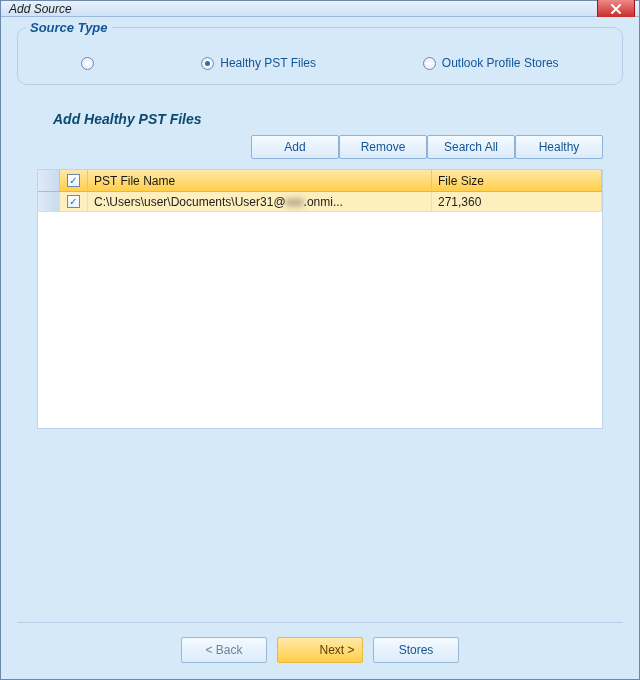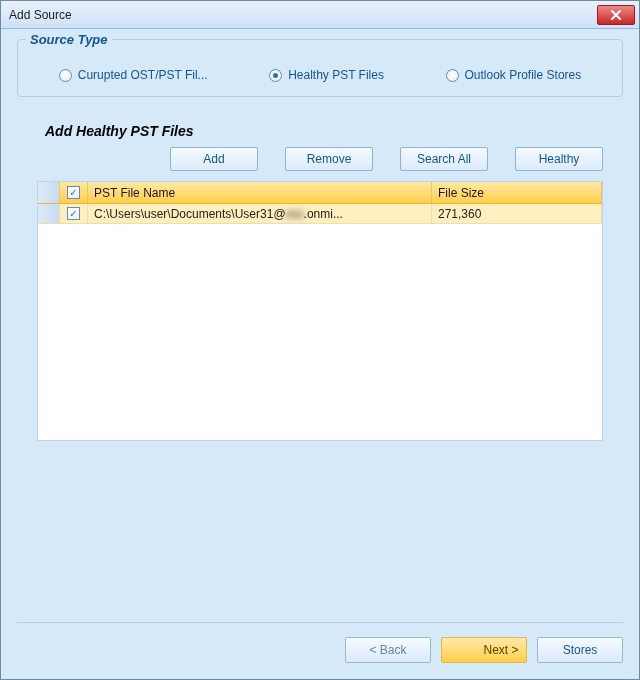--- a/index.html
+++ b/index.html
@@ -11,26 +11,27 @@
   }
   .window {
     width: 640px;
     height: 680px;
     border: 1px solid #6b8aab;
     background: #ffffff;
     display: flex;
     flex-direction: column;
   }
   .titlebar {
-    height: 28px;
+    height: 16px;
     background: linear-gradient(#e9f1fb, #cfe2f8);
     border-bottom: 1px solid #9db8d8;
     display: flex;
     align-items: center;
     padding: 0 4px 0 8px;
+    font-style: italic;
   }
   .titlebar-title {
     font-size: 12px;
     color: #1a1a1a;
     flex: 1;
   }
   .close-btn {
     width: 38px;
     height: 20px;
     background: linear-gradient(#e88, #c62828);
@@ -46,21 +47,21 @@
     flex: 1;
     background: #d6e9f8;
     padding: 10px 16px 16px 16px;
     display: flex;
     flex-direction: column;
     position: relative;
   }
   .group {
     border: 1px solid #b4cde6;
     background: #d6e9f8;
-    border-radius: 4px;
+    border-radius: 10px;
     padding: 22px 14px 14px 14px;
     position: relative;
     margin-bottom: 20px;
   }
   .group-label {
     position: absolute;
     top: -8px;
     left: 8px;
     padding: 0 4px;
     background: #d6e9f8;
@@ -95,28 +96,28 @@
   }
   .radio.checked::after {
     content: "";
     width: 5px; height: 5px;
     background: #2a6fbf;
     border-radius: 50%;
   }
   .section-label {
     font-weight: bold;
     font-style: italic;
-    color: #000000;
+    color: #0c4a6e;
     font-size: 14px;
-    margin: 6px 0 8px 28px;
+    margin: 6px 0 8px 36px;
   }
   .button-row {
     display: flex;
     justify-content: flex-end;
-    gap: 27px;
+    gap: 0;
     padding: 0 20px 10px 0;
   }
   .btn {
     min-width: 88px;
     height: 24px;
     padding: 0 10px;
     background: linear-gradient(#f4faff, #dcebfa);
     border: 1px solid #8fb2d8;
     color: #145596;
     font-size: 12px;
@@ -185,21 +186,21 @@
     margin: 34px 0 0 4px;
     max-width: 560px;
     line-height: 1.35;
   }
   .footer-sep {
     margin-top: auto;
     border-top: 1px solid #b7cfe7;
   }
   .wizard-row {
     display: flex;
-    justify-content: flex-end;
+    justify-content: center;
     gap: 10px;
     padding-top: 14px;
   }
   .wiz-btn {
     min-width: 86px;
     height: 26px;
     border: 1px solid #9cb8d6;
     background: linear-gradient(#f4faff,#dcebfa);
     color: #6d829b;
     font-size: 12px;
@@ -235,21 +236,20 @@
     </div>
   </div>
 
   <div class="client">
 
     <div class="group">
       <div class="group-label">Source Type</div>
       <div class="radio-row">
         <div class="radio-item">
           <span class="radio"></span>
-          <span class="radio-text">Curupted OST/PST Fil...</span>
         </div>
         <div class="radio-item">
           <span class="radio checked"></span>
           <span class="radio-text">Healthy PST Files</span>
         </div>
         <div class="radio-item">
           <span class="radio"></span>
           <span class="radio-text">Outlook Profile Stores</span>
         </div>
       </div>

